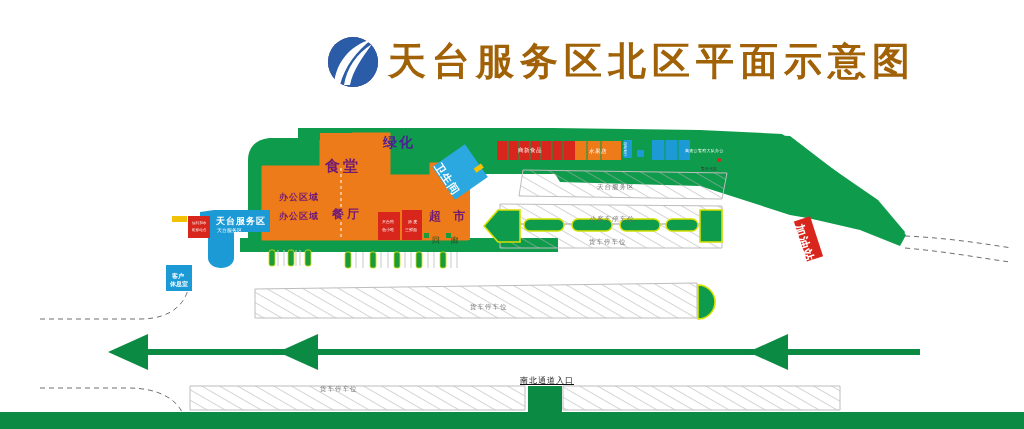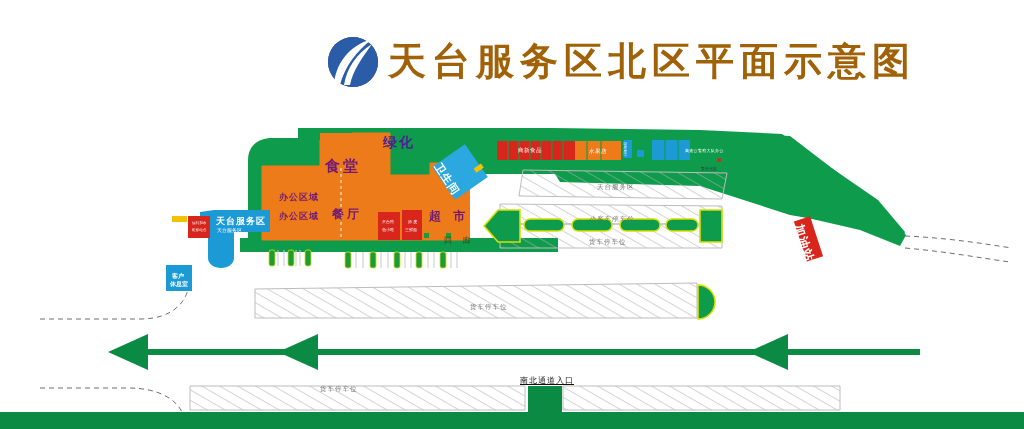--- a/index.html
+++ b/index.html
@@ -13,21 +13,21 @@
     letter-spacing:6px;font-family:"DejaVu Sans","Liberation Sans",sans-serif;
   }
   
   .b-lbl{color:#701a75;font-weight:bold;}
   #lbl-canteen{left:325px;top:157px;font-size:15px;letter-spacing:3px;}
   #lbl-restaurant{left:332px;top:206px;font-size:12px;letter-spacing:3px;}
   #lbl-market{left:429px;top:208px;font-size:12px;letter-spacing:4px;}
   #lbl-office1{left:279px;top:191px;font-size:9px;letter-spacing:1px;}
   #lbl-office2{left:279px;top:210px;font-size:9px;letter-spacing:1px;}
   #lbl-green{left:383px;top:134px;font-size:14px;color:#4c1d95;font-weight:bold;letter-spacing:2px;}
-  #lbl-corridor{left:444px;top:235px;font-size:8px;color:#1f4d1f;letter-spacing:4px;}
+  #lbl-corridor{left:432px;top:235px;font-size:8px;color:#1f4d1f;letter-spacing:4px;}
   
   #lbl-restroom{left:443px;top:160px;font-size:11px;color:#ffffff;font-weight:bold;
      transform:rotate(56deg);transform-origin:left top;letter-spacing:1px;}
   
   #lbl-gas{left:806px;top:222px;font-size:12px;color:#ffffff;font-weight:bold;
      transform:rotate(73deg);transform-origin:left top;letter-spacing:1px;}
   
   #lbl-repair{left:216px;top:215px;font-size:9px;color:#ffffff;font-weight:bold;letter-spacing:1px;}
   #lbl-repair-sub{left:217px;top:227px;font-size:5px;color:#ffffff;letter-spacing:0px;}
   #lbl-lounge1{left:172px;top:272px;font-size:6px;color:#ffffff;font-weight:bold;}

